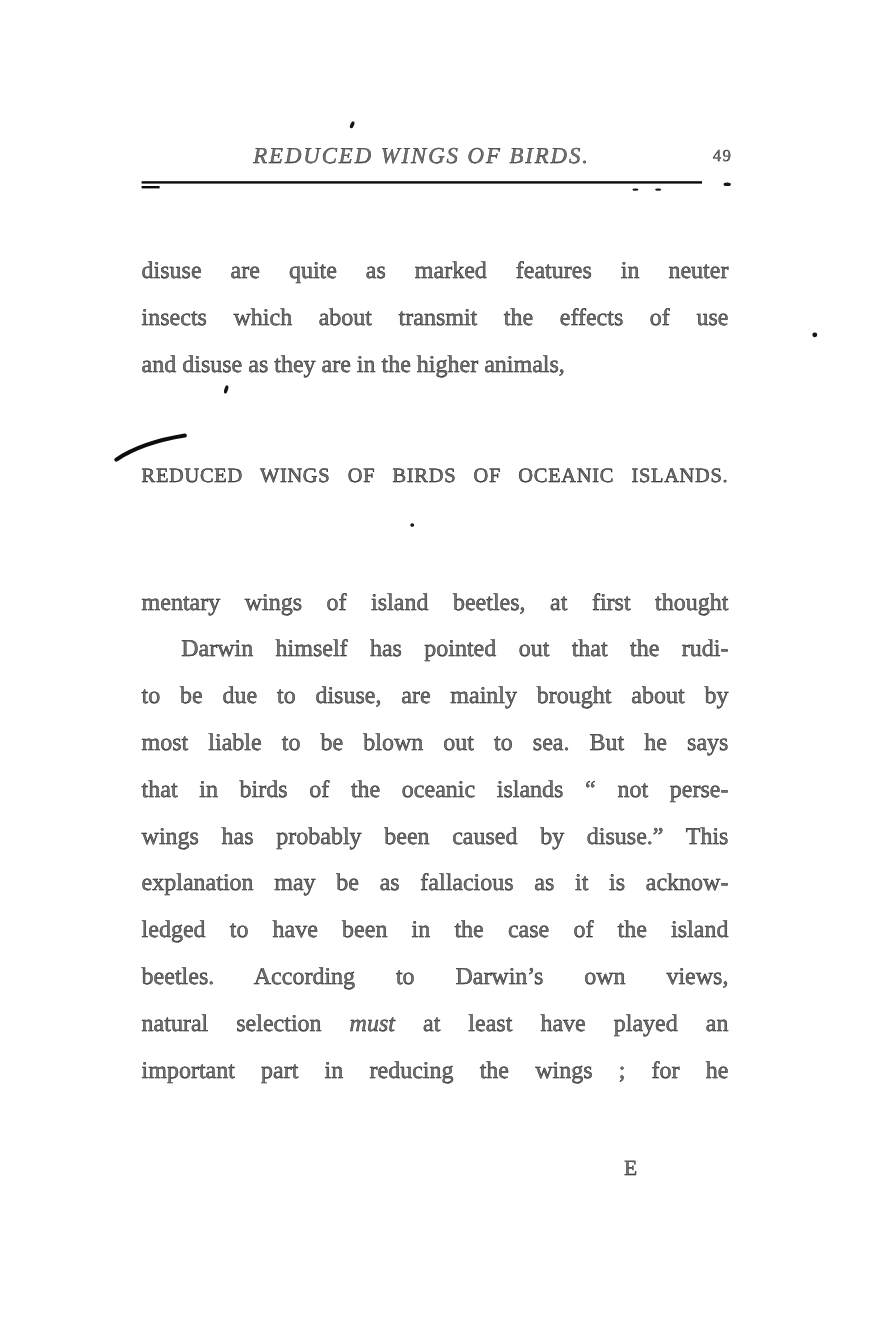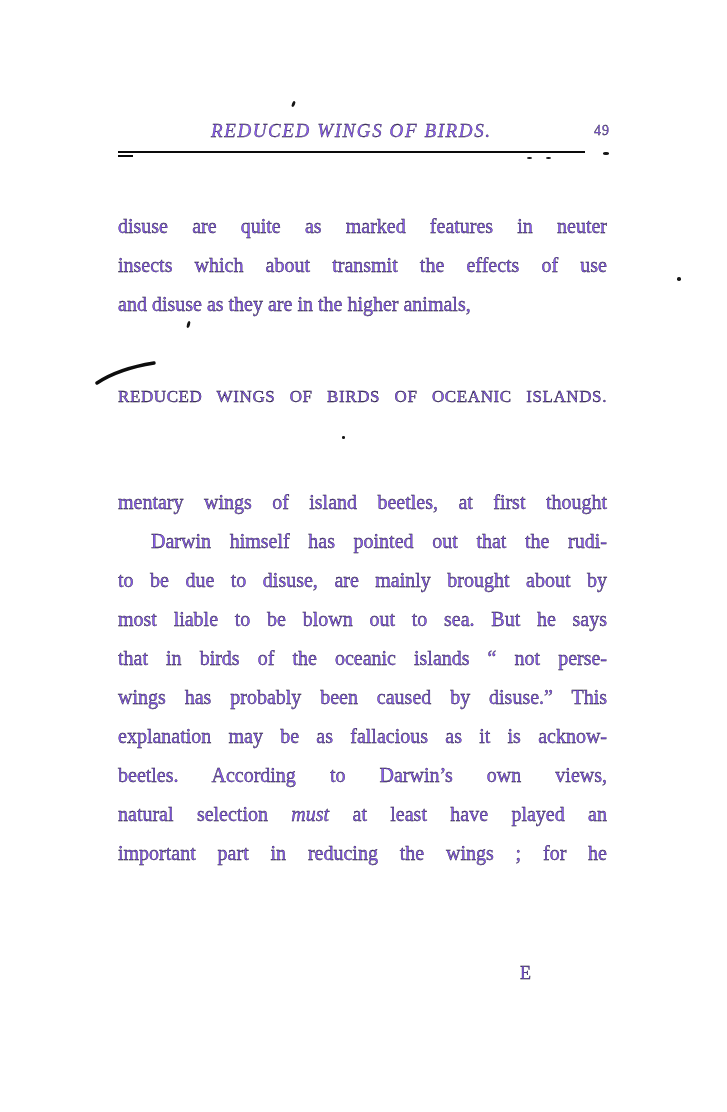--- a/index.html
+++ b/index.html
@@ -1,18 +1,18 @@
 <!DOCTYPE html>
 <html><head>
 <meta charset="utf-8">
 <style>
   html,body{margin:0;padding:0;background:#ffffff;}
   .page{
     position:relative;width:727px;height:1112px;background:#ffffff;
-    font-family:"Liberation Serif", serif;color:#8b5cf6;overflow:hidden;
+    font-family:"Liberation Serif", serif;color:#737373;overflow:hidden;
   }
   .running-title{
     position:absolute;left:211px;top:120px;
     font-style:italic;font-size:19px;letter-spacing:1.6px;white-space:nowrap;
     -webkit-text-stroke:0.3px #111;
   }
   .page-number{
     position:absolute;left:594px;top:123px;font-size:14px;letter-spacing:1px;
     -webkit-text-stroke:0.3px #111;
   }
@@ -80,20 +80,21 @@
   <div class="section-heading">REDUCED WINGS OF BIRDS OF OCEANIC ISLANDS.</div>
 
   <div class="para para2">
     <div class="line">mentary wings of island beetles, at first thought</div>
     <div class="line indent">Darwin himself has pointed out that the rudi-</div>
     <div class="line">to be due to disuse, are mainly brought about by</div>
     <div class="line">most liable to be blown out to sea.  But he says</div>
     <div class="line">that in birds of the oceanic islands “ not perse-</div>
     <div class="line">wings has probably been caused by disuse.”  This</div>
     <div class="line">explanation may be as fallacious as it is acknow-</div>
+    <div class="line">ledged to have been in the case of the island</div>
     <div class="line">beetles.  According to Darwin’s own views,</div>
     <div class="line"><span>natural selection </span><span class="em">must</span><span> at least have played an</span></div>
     <div class="line">important part in reducing the wings ; for he</div>
   </div>
 
   <div class="signature">E</div>
 
 </div>
 
 </body></html>

